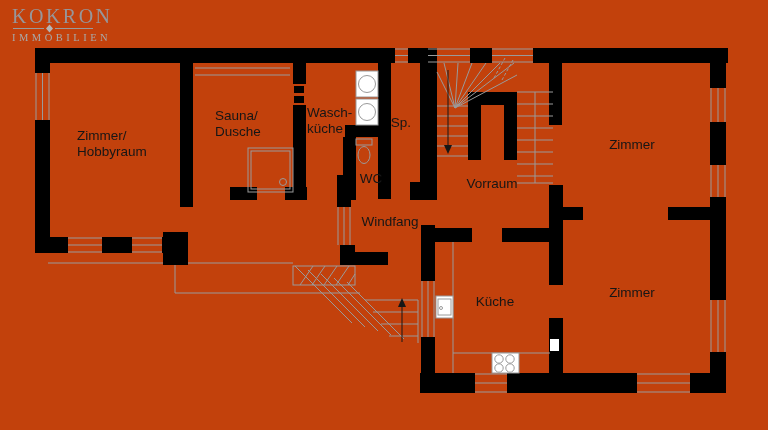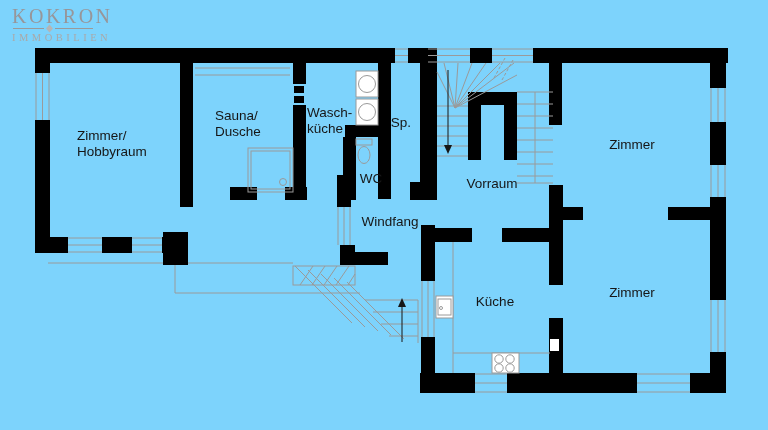--- a/index.html
+++ b/index.html
@@ -1,16 +1,16 @@
 <!DOCTYPE html>
 <html style="--c-wall: #000000; --c-line: #9a9a9a; --c-text: #161616; --c-logo_primary: #97969a; --c-logo_secondary: #a9a9a9;"><head>
 <meta charset="utf-8">
 <style>
   html,body{margin:0;padding:0;background:#ffffff;}
-  .stage{position:relative;width:768px;height:430px;background:#7dd3fc;overflow:hidden;
+  .stage{position:relative;width:768px;height:430px;background:#c2410c;overflow:hidden;
          font-family:"Liberation Sans",sans-serif;}
   svg text{user-select:none;}
   .wall{fill:var(--c-wall,#000);stroke:none;}
   .thin{stroke:var(--c-line,#9a9a9a);stroke-width:1;fill:none;}
   .thinf{stroke:var(--c-line,#9a9a9a);stroke-width:1;fill:#fff;}
   .label{font-family:"Liberation Sans",sans-serif;font-size:13.5px;fill:var(--c-text,#161616);}
   .brand{font-family:"Liberation Serif",serif;font-size:20px;letter-spacing:2.5px;fill:var(--c-logo_primary,#97969a);}
   .tagline{font-family:"Liberation Serif",serif;font-size:10.5px;letter-spacing:3.5px;fill:var(--c-logo_secondary,#a9a9a9);}
   .arrow{fill:var(--c-text,#161616);}
   .arrowline{stroke:var(--c-text,#161616);stroke-width:1;fill:none;}

